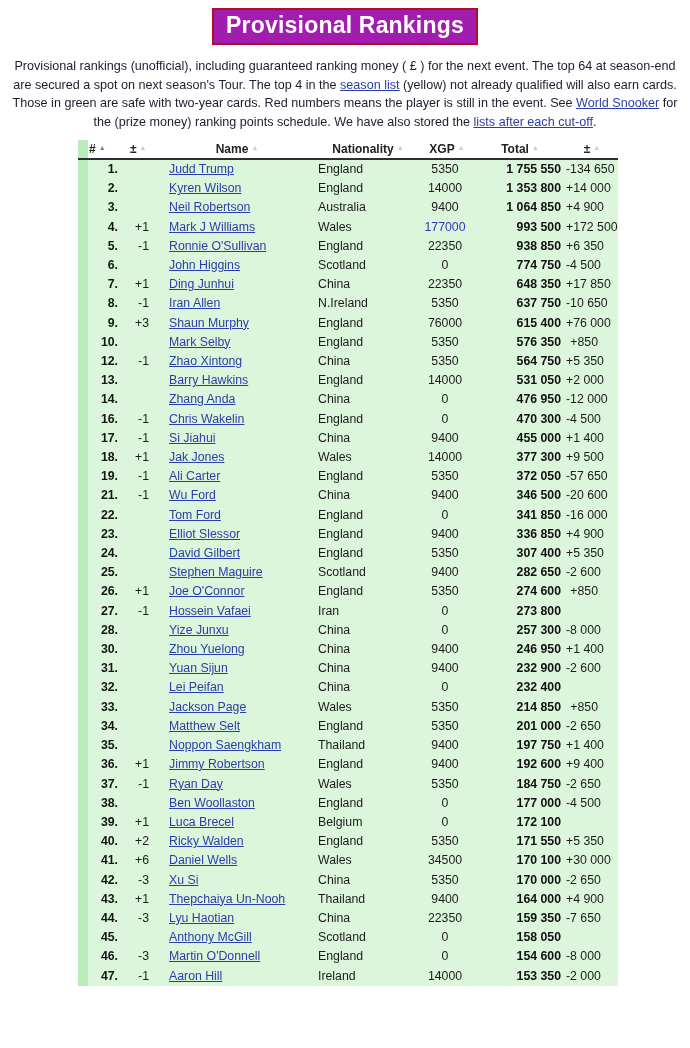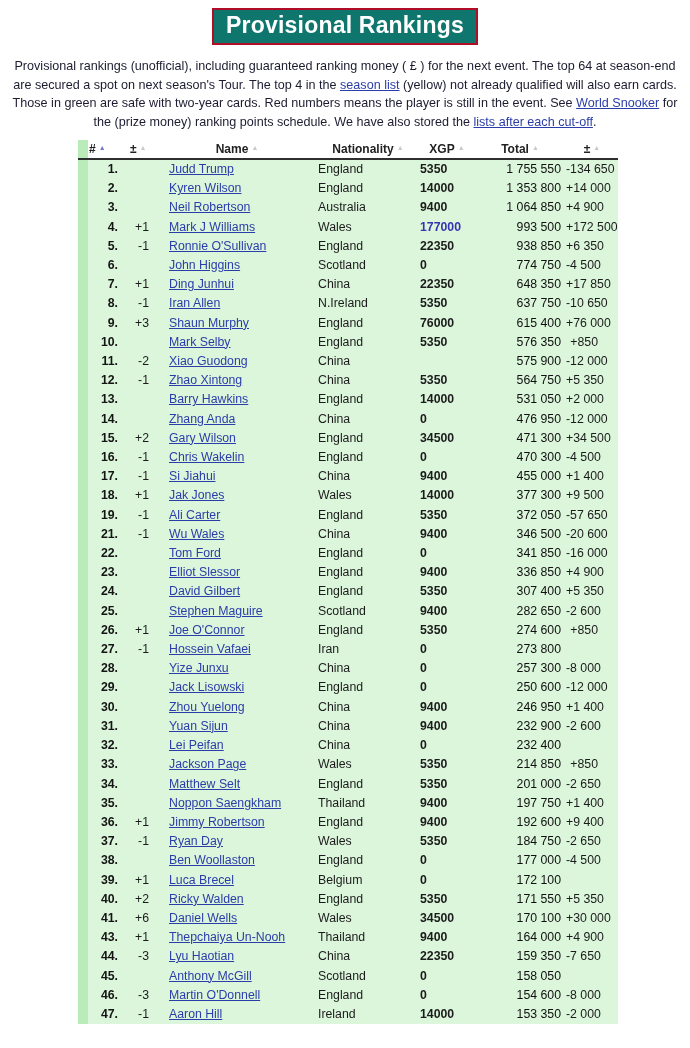--- a/index.html
+++ b/index.html
@@ -3,21 +3,21 @@
 <meta charset="utf-8">
 <style>
   html,body{margin:0;padding:0;}
   body{
     width:690px;height:1048px;background:#ffffff;
     font-family:"Liberation Sans","DejaVu Sans",sans-serif;
     color:#1e1e30;overflow:hidden;
   }
   .title-wrap{text-align:center;margin-top:8px;}
   .page-title{
-    display:inline-block;background:#0f766e;border:2px solid #b20d26;
+    display:inline-block;background:#a21caf;border:2px solid #b20d26;
     color:#ffffff;font-size:23px;font-weight:bold;letter-spacing:0.2px;
     padding:2px 12px 4px 12px;margin:0;
   }
   .intro{
     width:668px;margin:12px auto 9px auto;text-align:center;
     font-size:12.6px;line-height:1.47;color:#1c1c30;
   }
   .intro a{color:#2b3da8;text-decoration:underline;}
   table{
     border-collapse:collapse;table-layout:fixed;
@@ -46,23 +46,23 @@
   tbody td{
     background:#dcf6dc;height:19.2px;line-height:19.2px;
     padding:0;white-space:nowrap;overflow:hidden;color:#1b1b1b;
   }
   td.gutter{background:#b9ecb9;}
   td.rank{font-weight:bold;text-align:right;padding-right:6px;color:#141414;}
   td.move{text-align:right;padding-right:9px;}
   td.name{padding-left:11px;}
   td.name a{color:#2b3da8;text-decoration:underline;}
   td.nat{padding-left:2px;}
-  td.xgp{text-align:left;padding-right:4px;font-weight:bold;}
+  td.xgp{text-align:center;padding-right:4px;}
   td.xgp.live{color:#3535b2;}
-  td.total{text-align:right;padding-right:5px;font-weight:normal;color:#101010;}
+  td.total{text-align:right;padding-right:5px;font-weight:bold;color:#101010;}
   td.chg{text-align:right;padding-right:20px;}
 </style>
 </head>
 <body>
 
 <div class="title-wrap">
   <h1 class="page-title">Provisional Rankings</h1>
 </div>
 
 <p class="intro">Provisional rankings (unofficial), including guaranteed ranking money ( £ ) for the next event. The top 64 at season-end are secured a spot on next season's Tour. The top 4 in the <a href="#">season list</a> (yellow) not already qualified will also earn cards. Those in green are safe with two-year cards. Red numbers means the player is still in the event. See <a href="#">World Snooker</a> for the (prize money) ranking points schedule. We have also stored the <a href="#">lists after each cut-off</a>.</p>
@@ -200,30 +200,20 @@
         <td class="rank">10.</td>
         <td class="move"></td>
         <td class="name"><a href="#">Mark Selby</a></td>
         <td class="nat">England</td>
         <td class="xgp">5350</td>
         <td class="total">576 350</td>
         <td class="chg">+850</td>
       </tr>
       <tr>
         <td class="gutter"></td>
-        <td class="rank">11.</td>
-        <td class="move">-2</td>
-        <td class="name"><a href="#">Xiao Guodong</a></td>
-        <td class="nat">China</td>
-        <td class="xgp"></td>
-        <td class="total">575 900</td>
-        <td class="chg">-12 000</td>
-      </tr>
-      <tr>
-        <td class="gutter"></td>
         <td class="rank">12.</td>
         <td class="move">-1</td>
         <td class="name"><a href="#">Zhao Xintong</a></td>
         <td class="nat">China</td>
         <td class="xgp">5350</td>
         <td class="total">564 750</td>
         <td class="chg">+5 350</td>
       </tr>
       <tr>
         <td class="gutter"></td>
@@ -237,30 +227,20 @@
       </tr>
       <tr>
         <td class="gutter"></td>
         <td class="rank">14.</td>
         <td class="move"></td>
         <td class="name"><a href="#">Zhang Anda</a></td>
         <td class="nat">China</td>
         <td class="xgp">0</td>
         <td class="total">476 950</td>
         <td class="chg">-12 000</td>
-      </tr>
-      <tr>
-        <td class="gutter"></td>
-        <td class="rank">15.</td>
-        <td class="move">+2</td>
-        <td class="name"><a href="#">Gary Wilson</a></td>
-        <td class="nat">England</td>
-        <td class="xgp">34500</td>
-        <td class="total">471 300</td>
-        <td class="chg">+34 500</td>
       </tr>
       <tr>
         <td class="gutter"></td>
         <td class="rank">16.</td>
         <td class="move">-1</td>
         <td class="name"><a href="#">Chris Wakelin</a></td>
         <td class="nat">England</td>
         <td class="xgp">0</td>
         <td class="total">470 300</td>
         <td class="chg">-4 500</td>
@@ -292,21 +272,21 @@
         <td class="name"><a href="#">Ali Carter</a></td>
         <td class="nat">England</td>
         <td class="xgp">5350</td>
         <td class="total">372 050</td>
         <td class="chg">-57 650</td>
       </tr>
       <tr>
         <td class="gutter"></td>
         <td class="rank">21.</td>
         <td class="move">-1</td>
-        <td class="name"><a href="#">Wu Wales</a></td>
+        <td class="name"><a href="#">Wu Ford</a></td>
         <td class="nat">China</td>
         <td class="xgp">9400</td>
         <td class="total">346 500</td>
         <td class="chg">-20 600</td>
       </tr>
       <tr>
         <td class="gutter"></td>
         <td class="rank">22.</td>
         <td class="move"></td>
         <td class="name"><a href="#">Tom Ford</a></td>
@@ -367,30 +347,20 @@
       </tr>
       <tr>
         <td class="gutter"></td>
         <td class="rank">28.</td>
         <td class="move"></td>
         <td class="name"><a href="#">Yize Junxu</a></td>
         <td class="nat">China</td>
         <td class="xgp">0</td>
         <td class="total">257 300</td>
         <td class="chg">-8 000</td>
-      </tr>
-      <tr>
-        <td class="gutter"></td>
-        <td class="rank">29.</td>
-        <td class="move"></td>
-        <td class="name"><a href="#">Jack Lisowski</a></td>
-        <td class="nat">England</td>
-        <td class="xgp">0</td>
-        <td class="total">250 600</td>
-        <td class="chg">-12 000</td>
       </tr>
       <tr>
         <td class="gutter"></td>
         <td class="rank">30.</td>
         <td class="move"></td>
         <td class="name"><a href="#">Zhou Yuelong</a></td>
         <td class="nat">China</td>
         <td class="xgp">9400</td>
         <td class="total">246 950</td>
         <td class="chg">+1 400</td>
@@ -500,20 +470,30 @@
         <td class="rank">41.</td>
         <td class="move">+6</td>
         <td class="name"><a href="#">Daniel Wells</a></td>
         <td class="nat">Wales</td>
         <td class="xgp">34500</td>
         <td class="total">170 100</td>
         <td class="chg">+30 000</td>
       </tr>
       <tr>
         <td class="gutter"></td>
+        <td class="rank">42.</td>
+        <td class="move">-3</td>
+        <td class="name"><a href="#">Xu Si</a></td>
+        <td class="nat">China</td>
+        <td class="xgp">5350</td>
+        <td class="total">170 000</td>
+        <td class="chg">-2 650</td>
+      </tr>
+      <tr>
+        <td class="gutter"></td>
         <td class="rank">43.</td>
         <td class="move">+1</td>
         <td class="name"><a href="#">Thepchaiya Un-Nooh</a></td>
         <td class="nat">Thailand</td>
         <td class="xgp">9400</td>
         <td class="total">164 000</td>
         <td class="chg">+4 900</td>
       </tr>
       <tr>
         <td class="gutter"></td>

